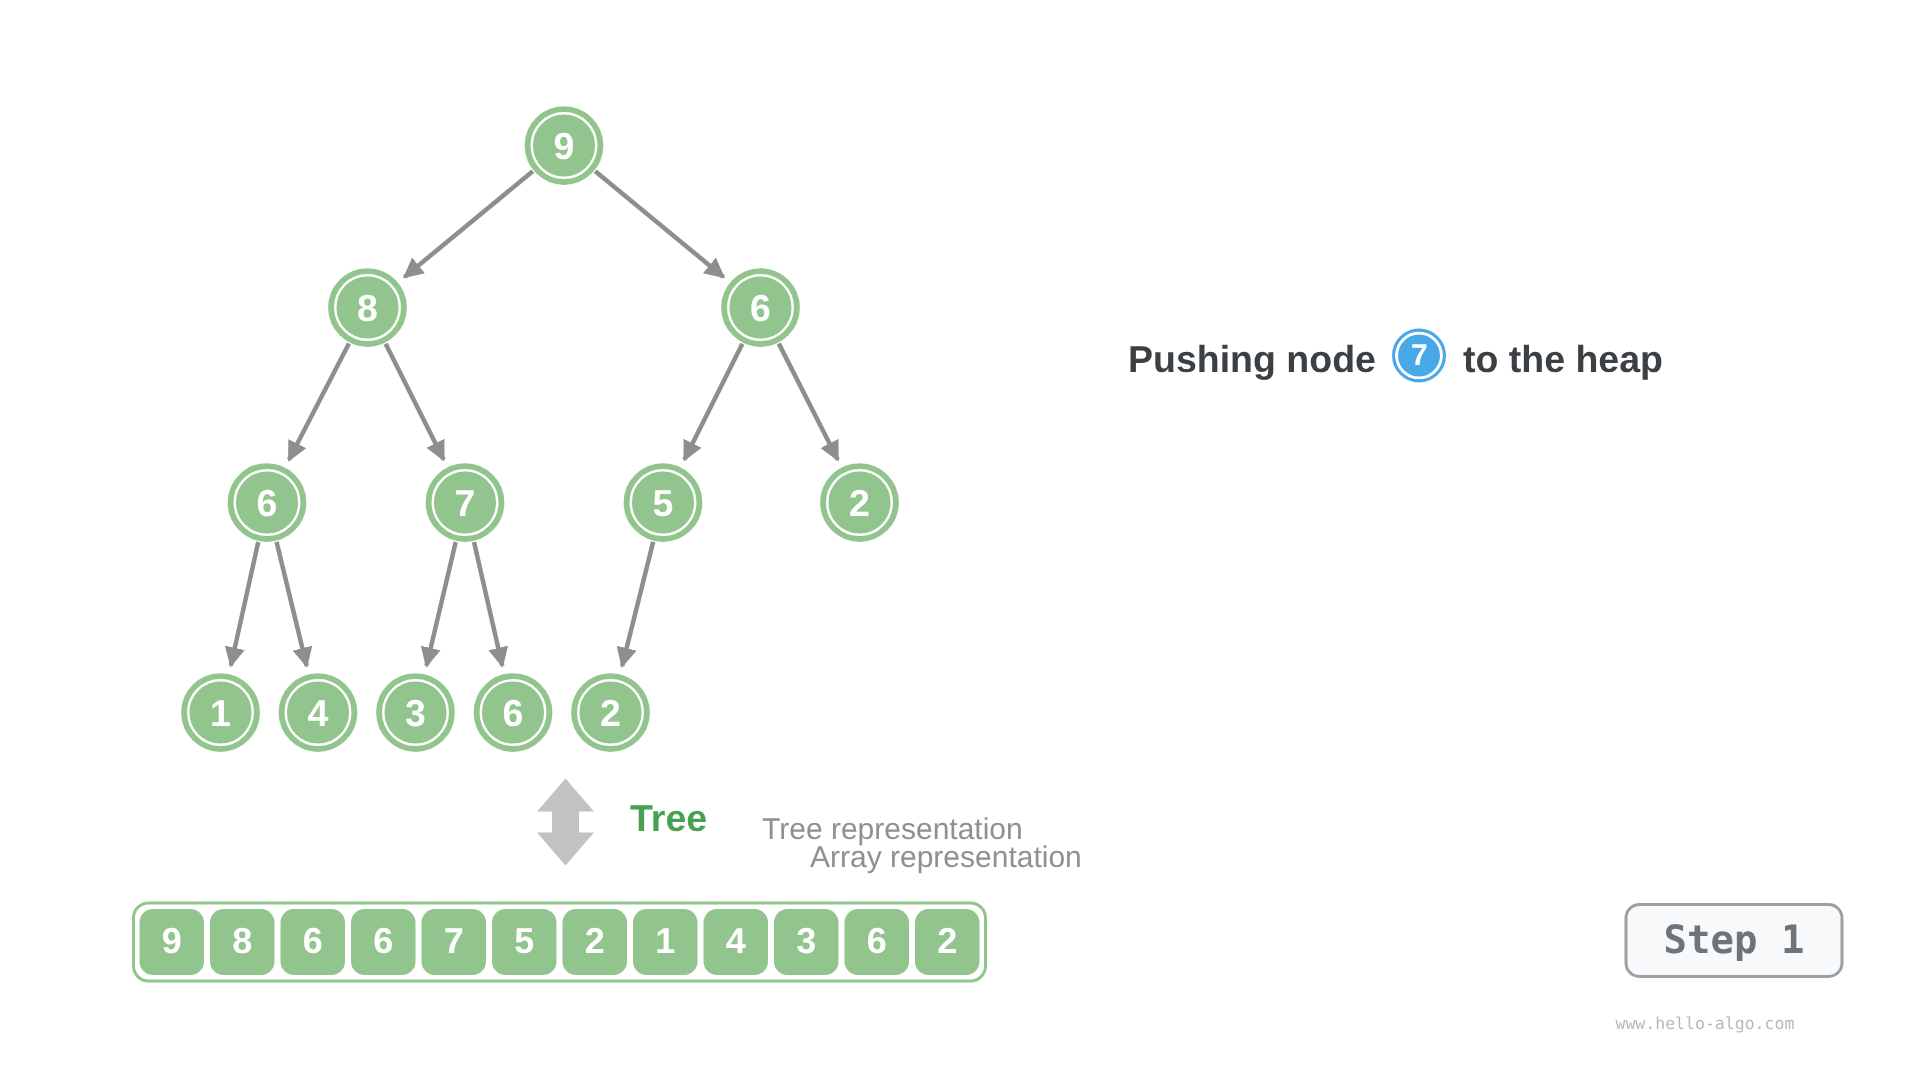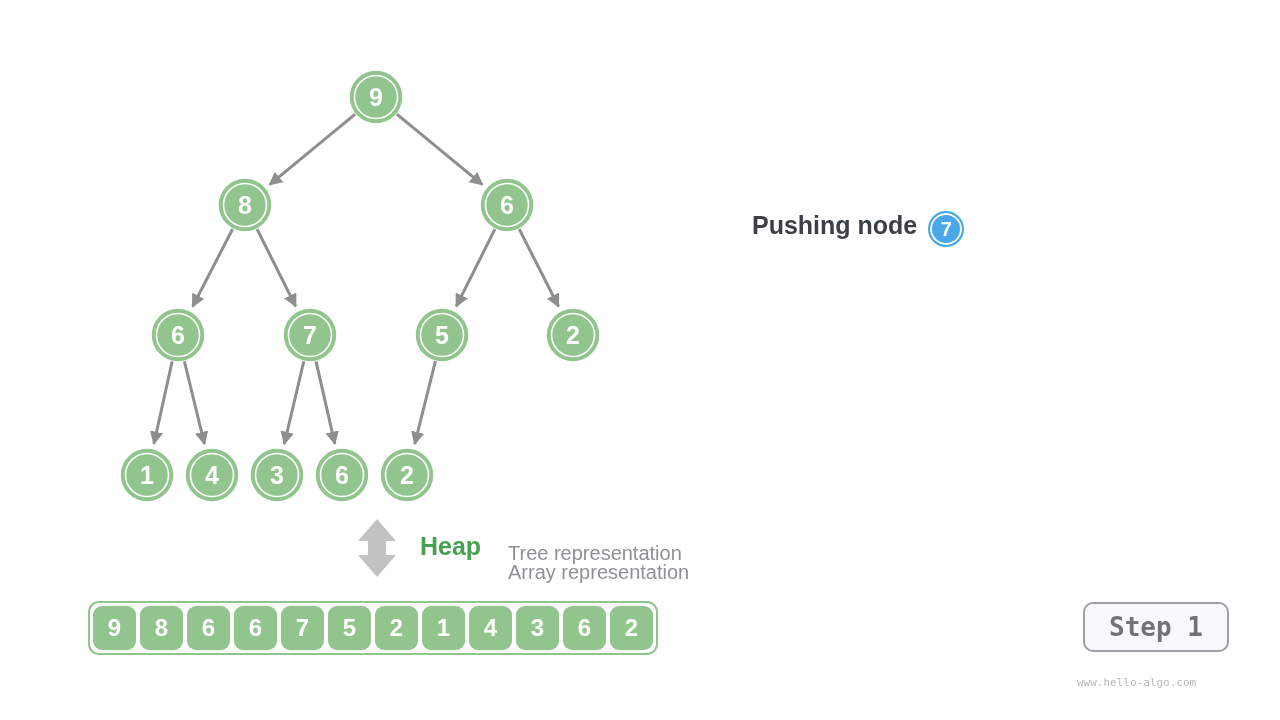--- a/index.html
+++ b/index.html
@@ -29,21 +29,21 @@
     font-size: 25px;
     text-anchor: middle;
   }
 
   
   .title {
     position: absolute;
     left: 752px; top: 211px;
     height: 44px;
     display: flex;
-    align-items: flex-start;
+    align-items: flex-end;
     gap: 11px;
     color: var(--title-dark);
     font-size: 25px;
     font-weight: bold;
     white-space: nowrap;
   }
   .pushed-node {
     width: 32px; height: 32px;
     border-radius: 50%;
     background: var(--blue);
@@ -71,21 +71,21 @@
     color: var(--heap-green);
   }
   .caption {
     position: absolute;
     left: 508px;
     color: var(--label-gray);
     font-size: 20px;
     white-space: nowrap;
   }
   .caption.tree { top: 516px; margin-top: 26px; }
-  .caption.array { top: 561px; }
+  .caption.array { top: 561px; margin-left: 32px; }
 
   
   .heap-array {
     position: absolute;
     left: 88px; top: 601px;
     display: flex;
     gap: 4px;
     padding: 3px;
     border: 2px solid var(--node-green);
     border-radius: 11px;
@@ -217,26 +217,27 @@
           <text x="407" y="484" class="node-label">2</text>
         </g>
       </g>
   </svg>
 
   <div class="title">
     <span>Pushing node</span>
     <span class="pushed-node">
       <span>7</span>
     </span>
+    <span>to the heap</span>
   </div>
 
   <svg class="double-arrow" viewBox="0 0 38 58">
     <polygon points="19,0 38,22 28,22 28,36 38,36 19,58 0,36 10,36 10,22 0,22" style="fill: var(--arrow-gray)"></polygon>
   </svg>
-  <div class="heap-label">Heap</div>
+  <div class="heap-label">Tree</div>
   <div class="caption tree">Tree representation</div>
   <div class="caption array">Array representation</div>
 
   <div class="heap-array">
       <div class="array-cell">9</div>
       <div class="array-cell">8</div>
       <div class="array-cell">6</div>
       <div class="array-cell">6</div>
       <div class="array-cell">7</div>
       <div class="array-cell">5</div>

